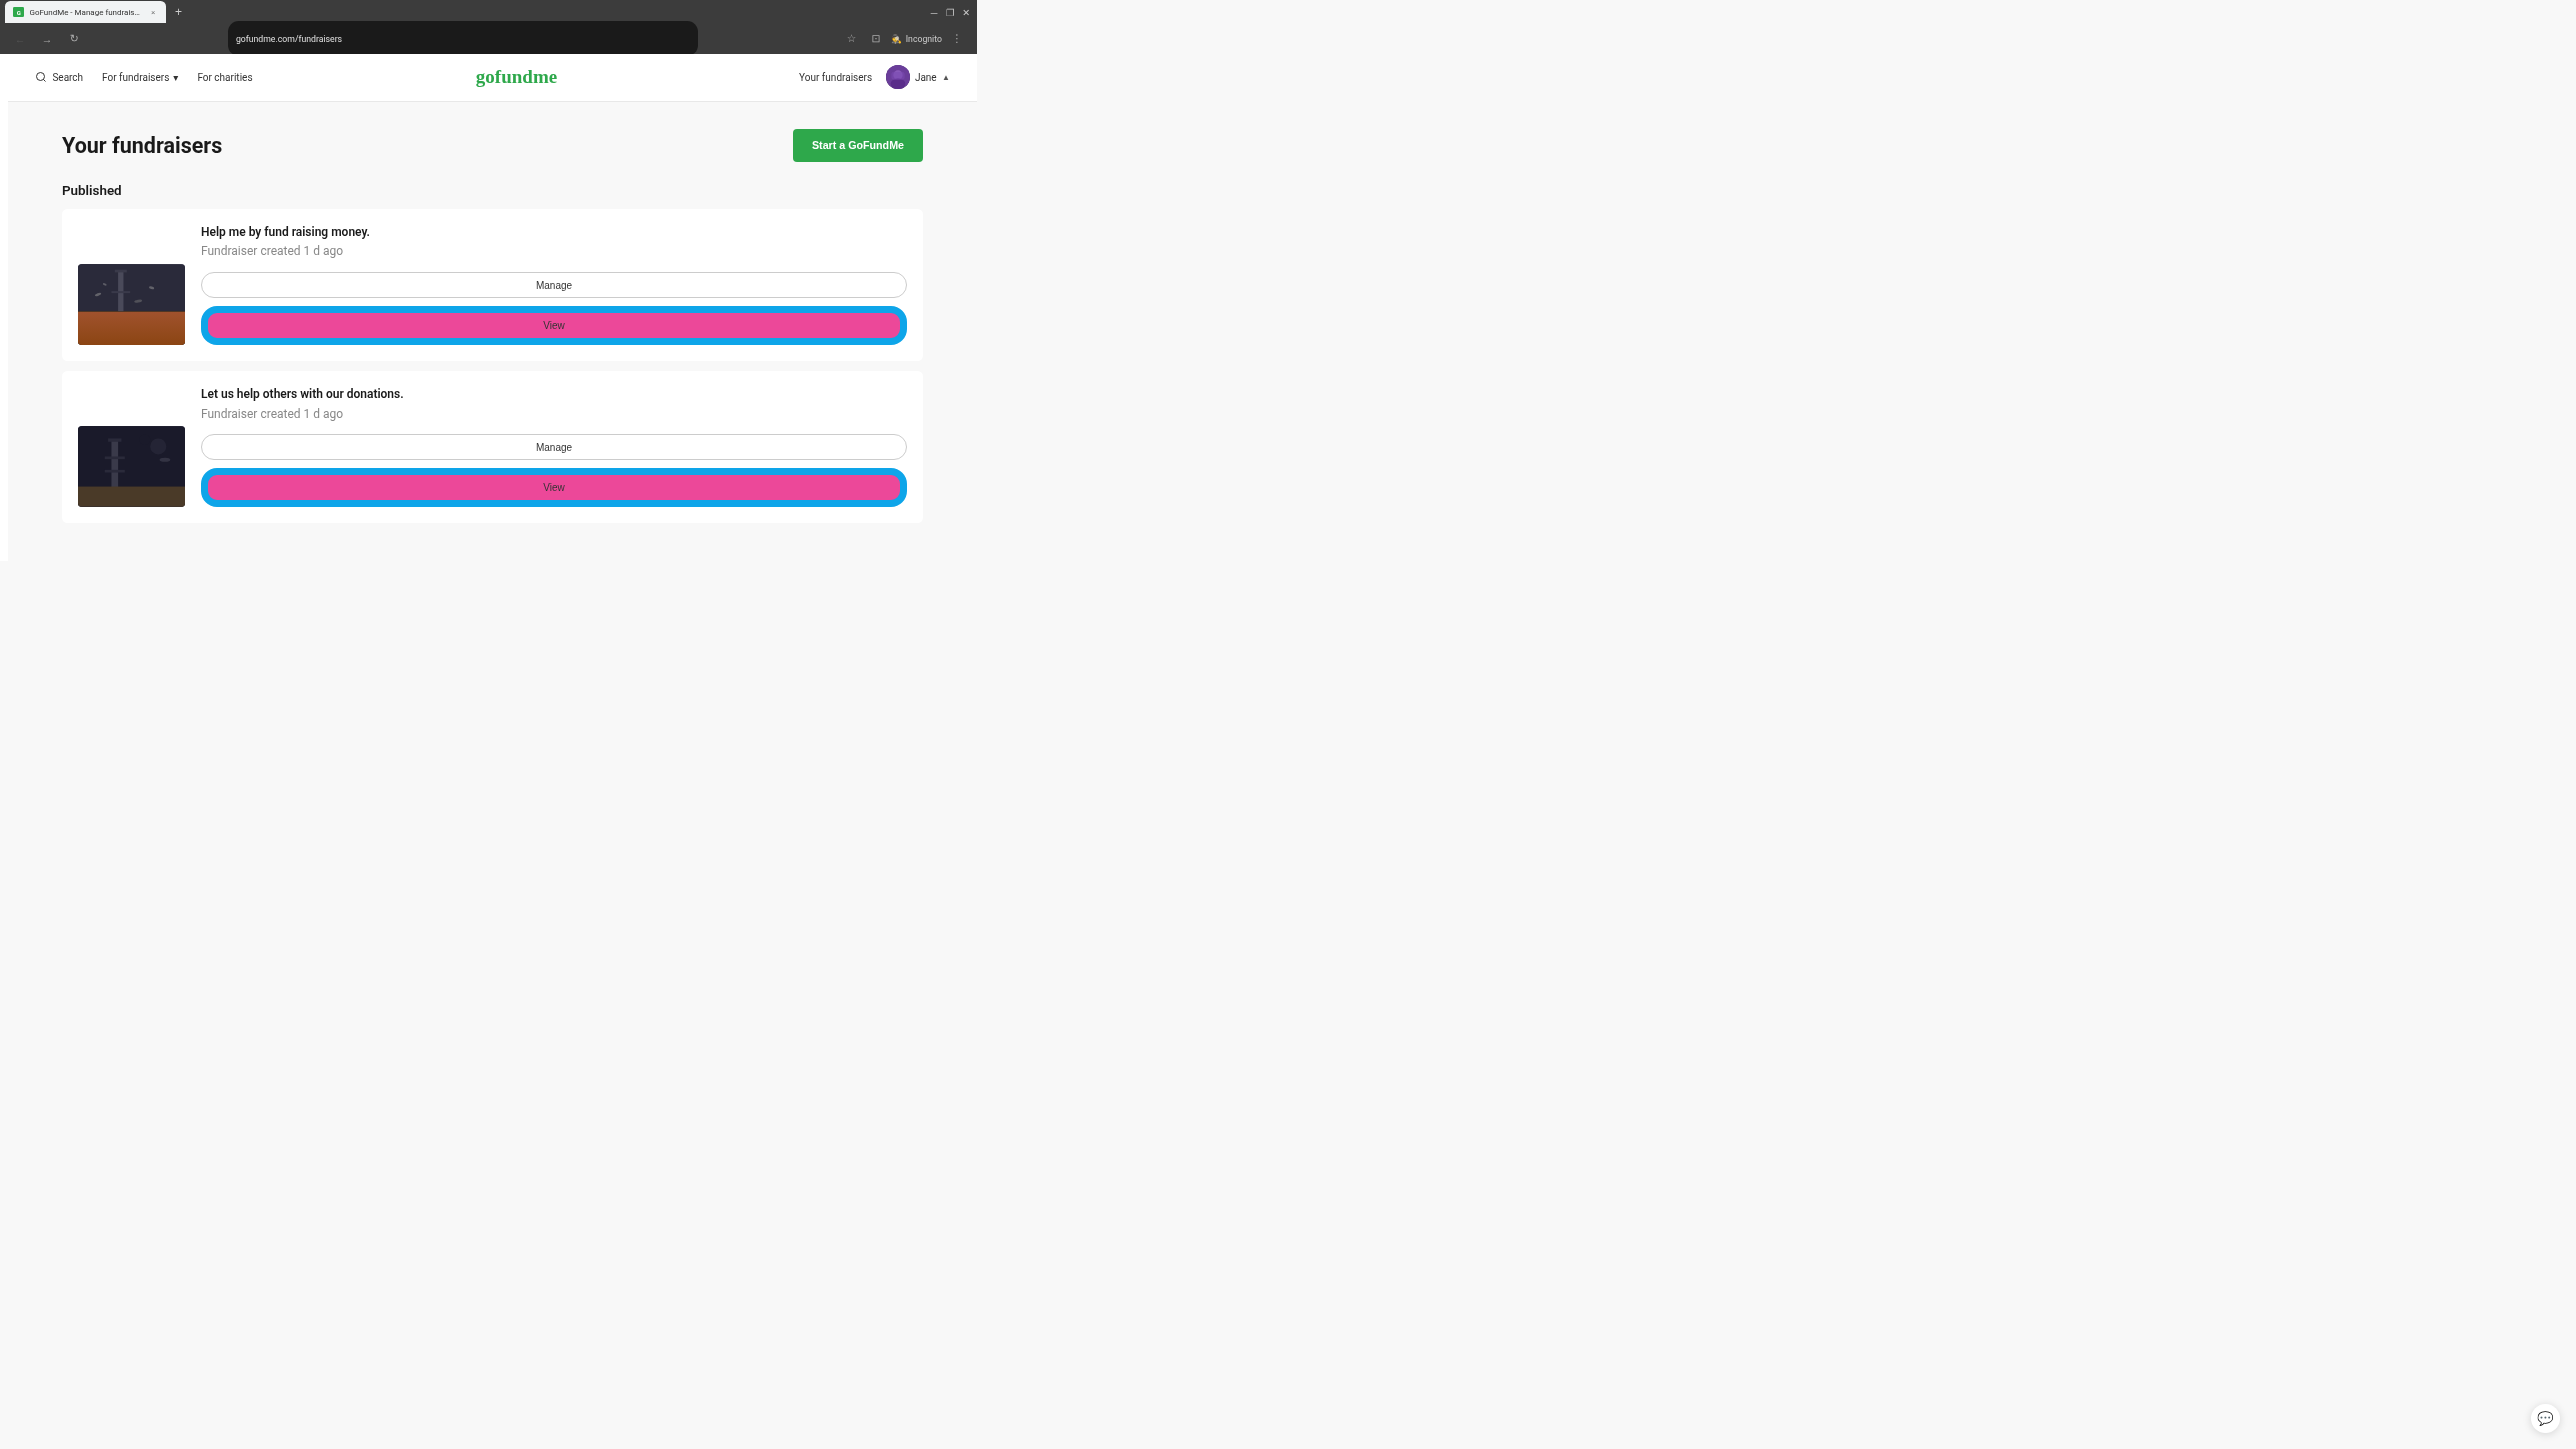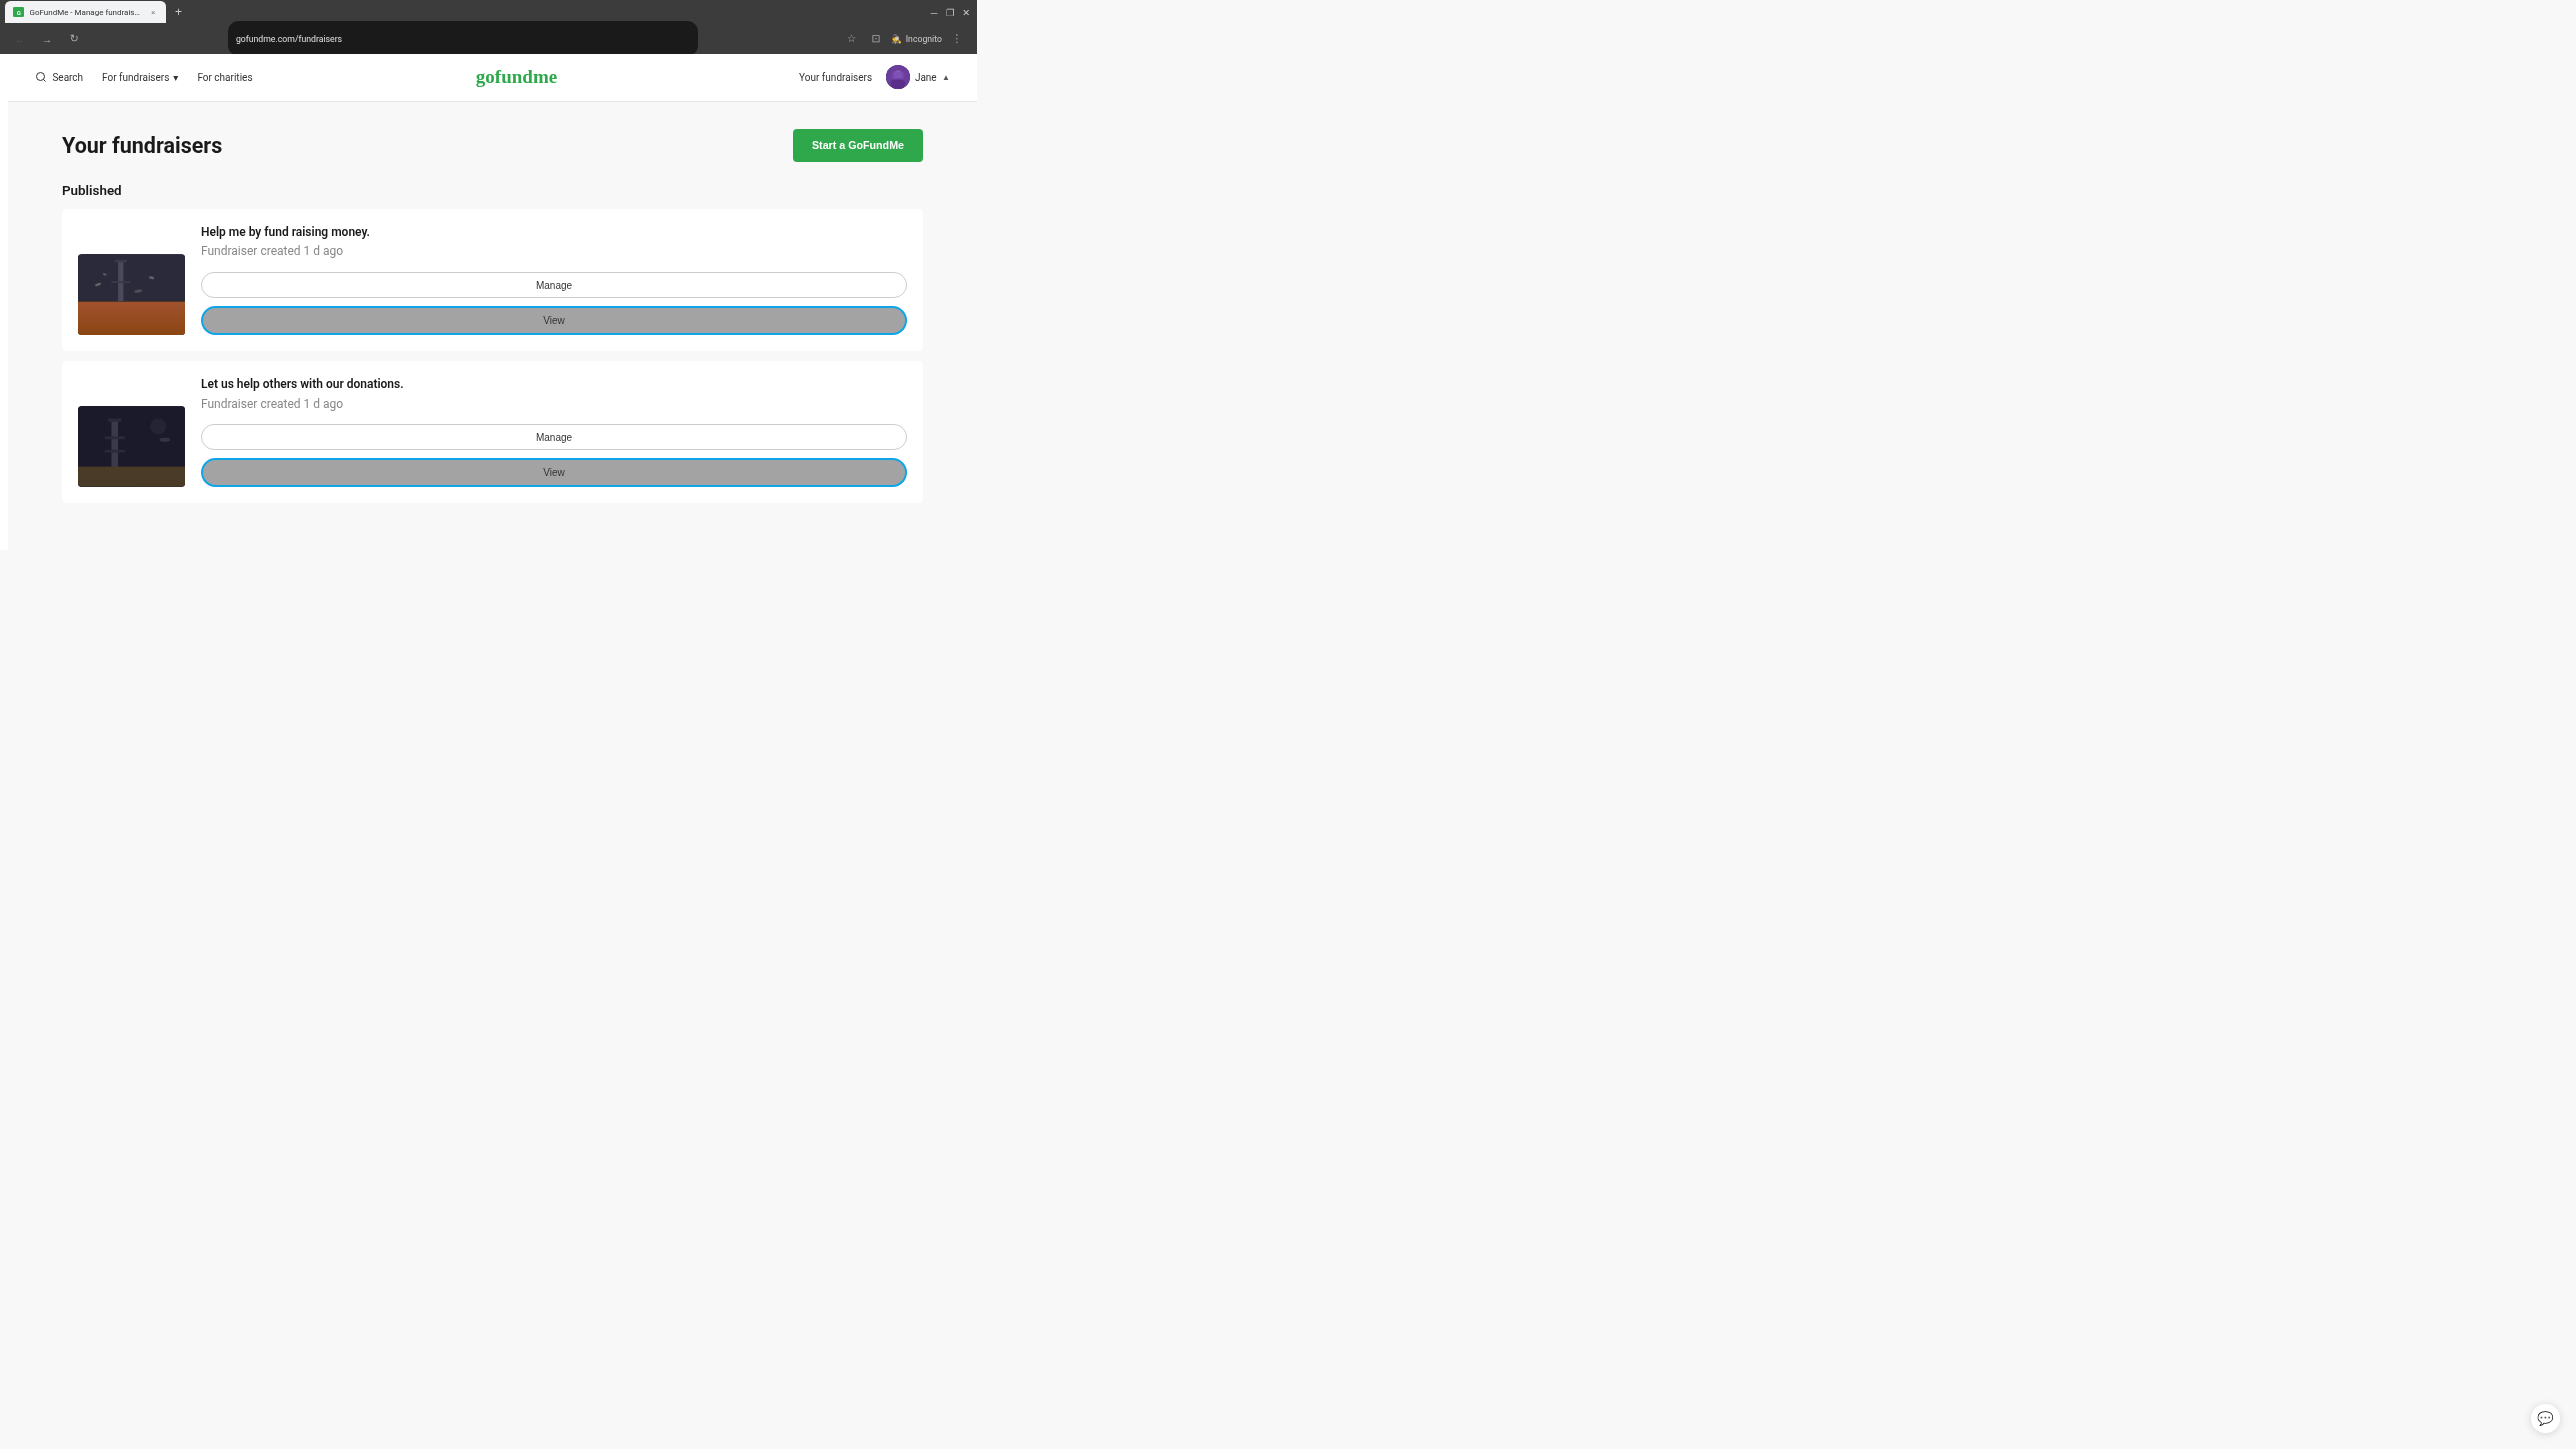--- a/index.html
+++ b/index.html
@@ -447,23 +447,23 @@
       border-radius: 16px;
       background: white;
       font-size: 10px;
       color: #333;
       cursor: pointer;
       font-weight: 500;
     }
 
     .btn-view {
       padding: 6.7px 19px;
-      border: 2px solid #0ea5e9;
+      border: 7px solid #0ea5e9;
       border-radius: 16px;
-      background: #a3a3a3;
+      background: #ec4899;
       font-size: 10px;
       color: #333;
       cursor: pointer;
       font-weight: 500;
     }
 
     
     .chat-widget {
       position: fixed;
       bottom: 16px;

